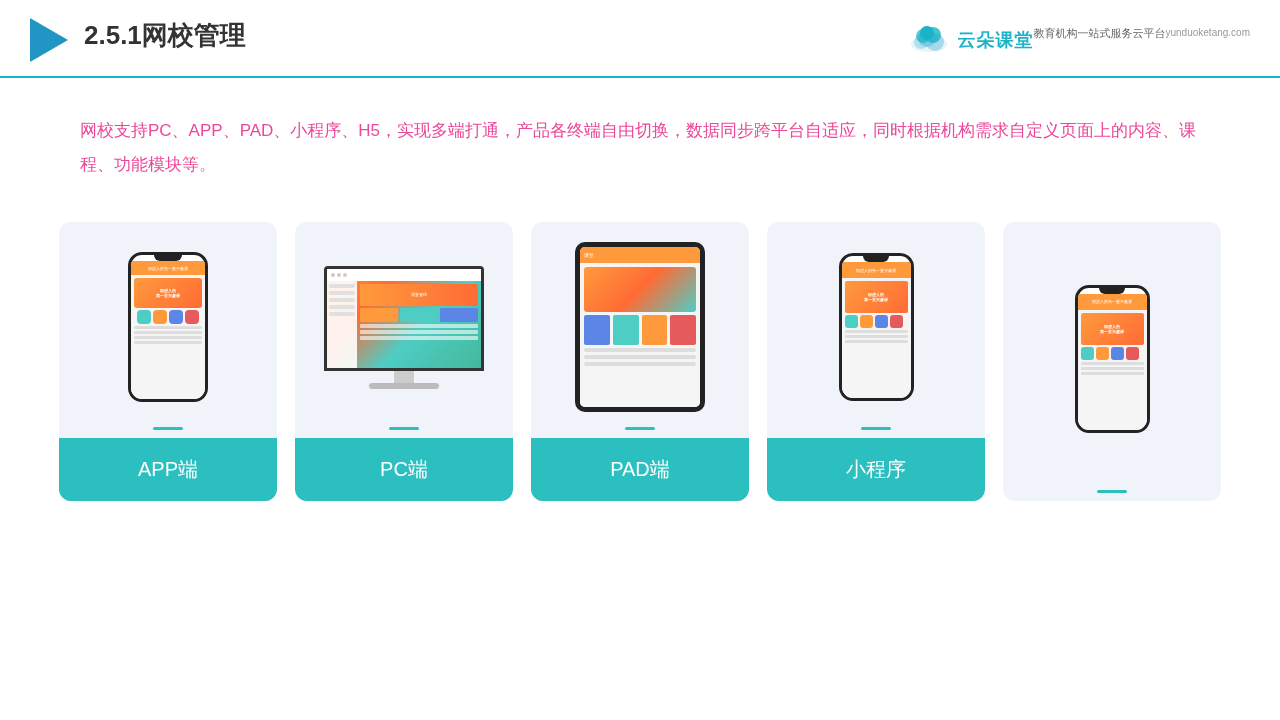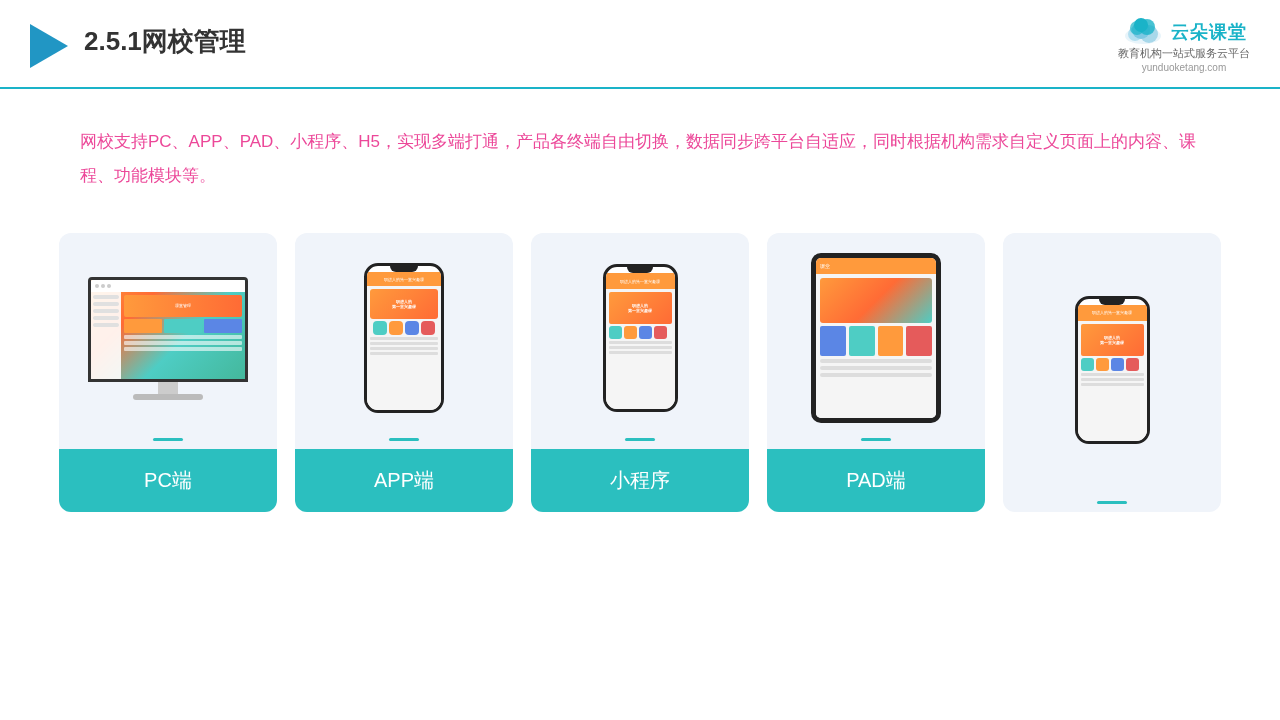--- a/index.html
+++ b/index.html
@@ -31,22 +31,22 @@
       border-bottom: 22px solid transparent;
       border-left: 38px solid #2196c4;
     }
     .page-title {
       font-size: 26px;
       font-weight: bold;
       color: #333;
     }
     .logo-area {
       display: flex;
-      flex-direction: column;
-      align-items: center;
+      flex-direction: row;
+      align-items: flex-start;
     }
     .logo-cloud {
       display: flex;
       align-items: center;
       gap: 6px;
     }
     .cloud-icon {
       width: 44px;
       height: 28px;
     }
@@ -469,20 +469,53 @@
 </div>
 
 <div class="description">
   <span>网校支持PC、APP、PAD、小程序、H5，实现多端打通，产品各终端自由切换，数据同步跨平台自适应，同时根据机构需求自定义页面上的内容、课程、功能模块等。</span>
 </div>
 
 <div class="cards-container">
 
   <div class="card">
     <div class="card-image-area">
+      <div class="phone-mockup">
+        <div class="phone-body">
+          <div class="phone-notch"></div>
+          <div class="phone-screen">
+            <div class="phone-header-bar">
+              <span class="phone-header-text">职进人的第一堂兴趣课</span>
+            </div>
+            <div class="phone-content">
+              <div class="phone-banner">
+                <span class="phone-banner-title">职进人的</span>
+                <span class="phone-banner-title">第一堂兴趣课</span>
+              </div>
+              <div class="phone-icons-row">
+                <div class="phone-icon-item"></div>
+                <div class="phone-icon-item"></div>
+                <div class="phone-icon-item"></div>
+                <div class="phone-icon-item"></div>
+              </div>
+              <div class="phone-list-item"></div>
+              <div class="phone-list-item"></div>
+              <div class="phone-list-item"></div>
+              <div class="phone-list-item"></div>
+            </div>
+          </div>
+        </div>
+      </div>
+    </div>
+    <div class="card-top-decoration"></div>
+    <div class="card-label">APP端</div>
+  </div>
+
+  <div class="card">
+    <div class="card-image-area">
       <div class="pc-monitor">
         <div class="monitor-screen">
           <div class="monitor-screen-inner">
             <div class="screen-top-bar">
               <div class="screen-dot"></div>
               <div class="screen-dot"></div>
               <div class="screen-dot"></div>
             </div>
             <div class="screen-content">
               <div class="screen-sidebar">
@@ -511,49 +544,44 @@
         <div class="monitor-neck"></div>
         <div class="monitor-base"></div>
       </div>
     </div>
     <div class="card-top-decoration"></div>
     <div class="card-label">PC端</div>
   </div>
 
   <div class="card">
     <div class="card-image-area">
-      <div class="phone-mockup">
-        <div class="phone-body">
-          <div class="phone-notch"></div>
-          <div class="phone-screen">
-            <div class="phone-header-bar">
-              <span class="phone-header-text">职进人的第一堂兴趣课</span>
-            </div>
-            <div class="phone-content">
-              <div class="phone-banner">
-                <span class="phone-banner-title">职进人的</span>
-                <span class="phone-banner-title">第一堂兴趣课</span>
-              </div>
-              <div class="phone-icons-row">
-                <div class="phone-icon-item"></div>
-                <div class="phone-icon-item"></div>
-                <div class="phone-icon-item"></div>
-                <div class="phone-icon-item"></div>
-              </div>
-              <div class="phone-list-item"></div>
-              <div class="phone-list-item"></div>
-              <div class="phone-list-item"></div>
-              <div class="phone-list-item"></div>
+      <div class="tablet-mockup">
+        <div class="tablet-body">
+          <div class="tablet-screen">
+            <div class="tablet-top-bar">
+              <span class="tablet-top-text">课堂</span>
+            </div>
+            <div class="tablet-content">
+              <div class="tablet-banner"></div>
+              <div class="tablet-cards">
+                <div class="tablet-card-item"></div>
+                <div class="tablet-card-item"></div>
+                <div class="tablet-card-item"></div>
+                <div class="tablet-card-item"></div>
+              </div>
+              <div class="tablet-row"></div>
+              <div class="tablet-row"></div>
+              <div class="tablet-row"></div>
             </div>
           </div>
         </div>
       </div>
     </div>
     <div class="card-top-decoration"></div>
-    <div class="card-label">APP端</div>
+    <div class="card-label">PAD端</div>
   </div>
 
   <div class="card">
     <div class="card-image-area">
       <div class="phone-mockup">
         <div class="mini-phone">
           <div class="mini-phone-notch"></div>
           <div class="mini-phone-screen">
             <div class="mini-phone-header">
               <span class="mini-phone-title">职进人的第一堂兴趣课</span>
@@ -576,48 +604,20 @@
           </div>
         </div>
       </div>
     </div>
     <div class="card-top-decoration"></div>
     <div class="card-label">小程序</div>
   </div>
 
   <div class="card">
     <div class="card-image-area">
-      <div class="tablet-mockup">
-        <div class="tablet-body">
-          <div class="tablet-screen">
-            <div class="tablet-top-bar">
-              <span class="tablet-top-text">课堂</span>
-            </div>
-            <div class="tablet-content">
-              <div class="tablet-banner"></div>
-              <div class="tablet-cards">
-                <div class="tablet-card-item"></div>
-                <div class="tablet-card-item"></div>
-                <div class="tablet-card-item"></div>
-                <div class="tablet-card-item"></div>
-              </div>
-              <div class="tablet-row"></div>
-              <div class="tablet-row"></div>
-              <div class="tablet-row"></div>
-            </div>
-          </div>
-        </div>
-      </div>
-    </div>
-    <div class="card-top-decoration"></div>
-    <div class="card-label">PAD端</div>
-  </div>
-
-  <div class="card">
-    <div class="card-image-area">
       <div class="phone-mockup">
         <div class="mini-phone">
           <div class="mini-phone-notch"></div>
           <div class="mini-phone-screen">
             <div class="mini-phone-header">
               <span class="mini-phone-title">职进人的第一堂兴趣课</span>
             </div>
             <div class="mini-phone-content">
               <div class="mini-phone-banner">
                 <span class="mini-phone-banner-text">职进人的</span>

